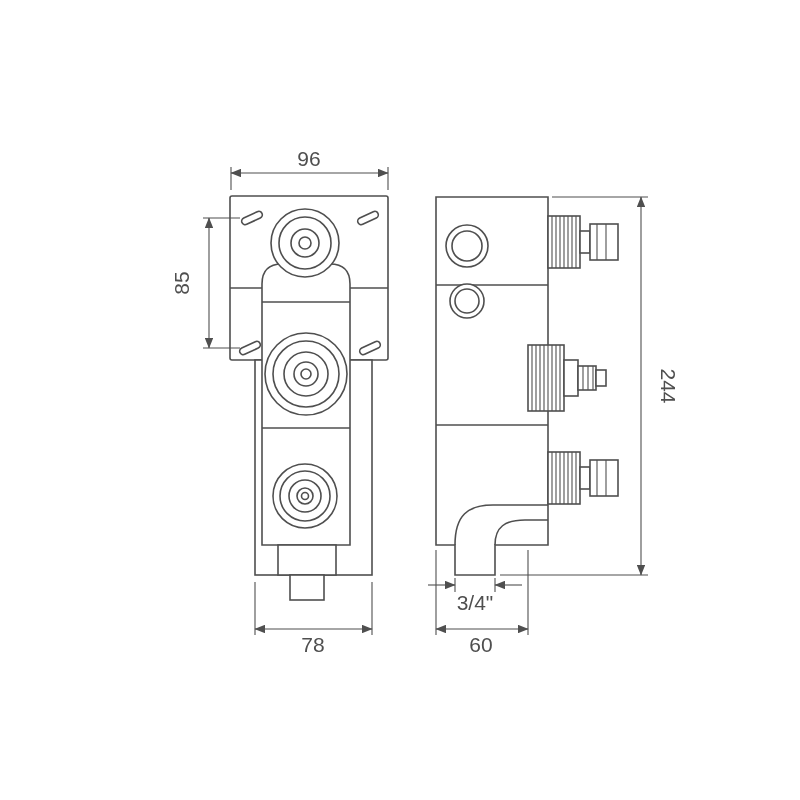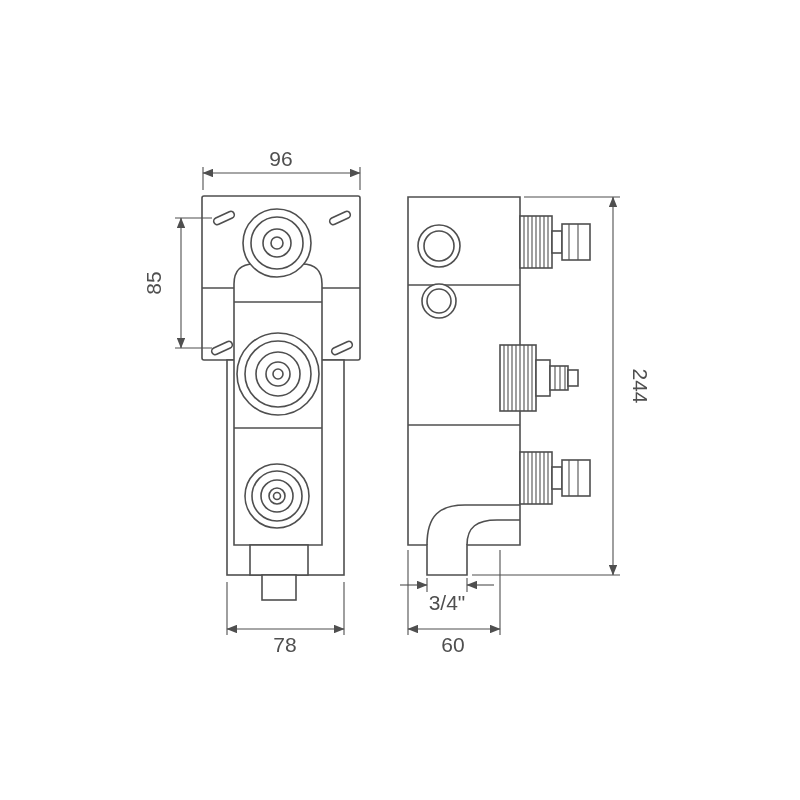--- a/index.html
+++ b/index.html
@@ -1,16 +1,16 @@
 <!DOCTYPE html>
 <html><head>
 <meta charset="utf-8">
 <style>
   html, body { margin:0; padding:0; background:#ffffff; }
-  .stage { width:651px; height:800px; background:#ffffff; position:relative; overflow:hidden; }
+  .stage { width:651px; height:800px; background:#ffffff; position:relative; overflow:hidden;padding-left:28px; }
   svg { display:block; }
   text {
     font-family:"Liberation Sans","DejaVu Sans",sans-serif;
     font-size:21px;
     fill:#4f4f4f;
   }
   .obj  { fill:none;    stroke:#4f4f4f; stroke-width:1.6; }
   .objw { fill:#ffffff; stroke:#4f4f4f; stroke-width:1.6; }
   .dim  { fill:none;    stroke:#4f4f4f; stroke-width:1.1; }
   .thin { fill:none;    stroke:#4f4f4f; stroke-width:1.1; }

